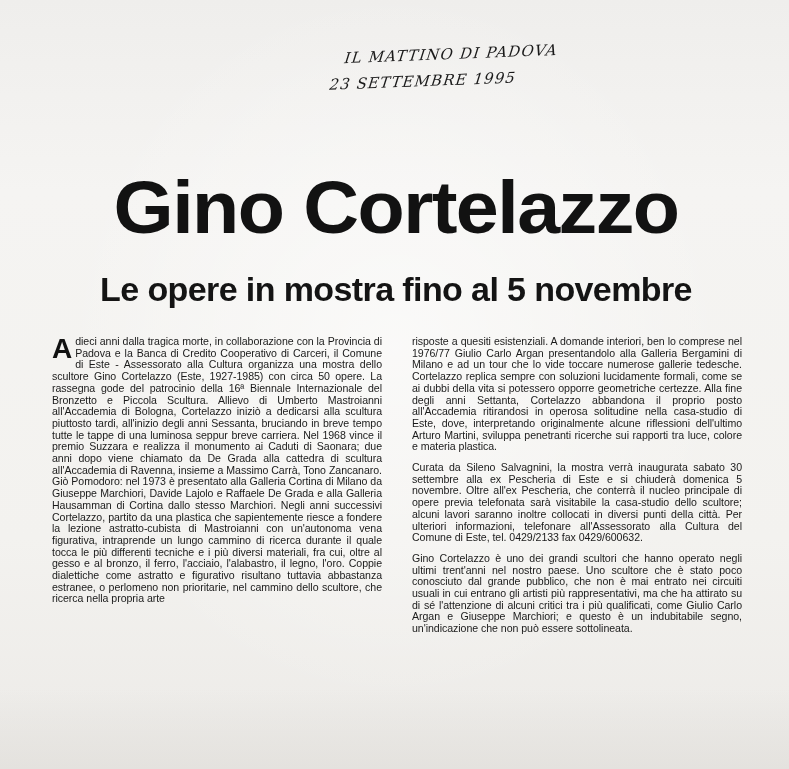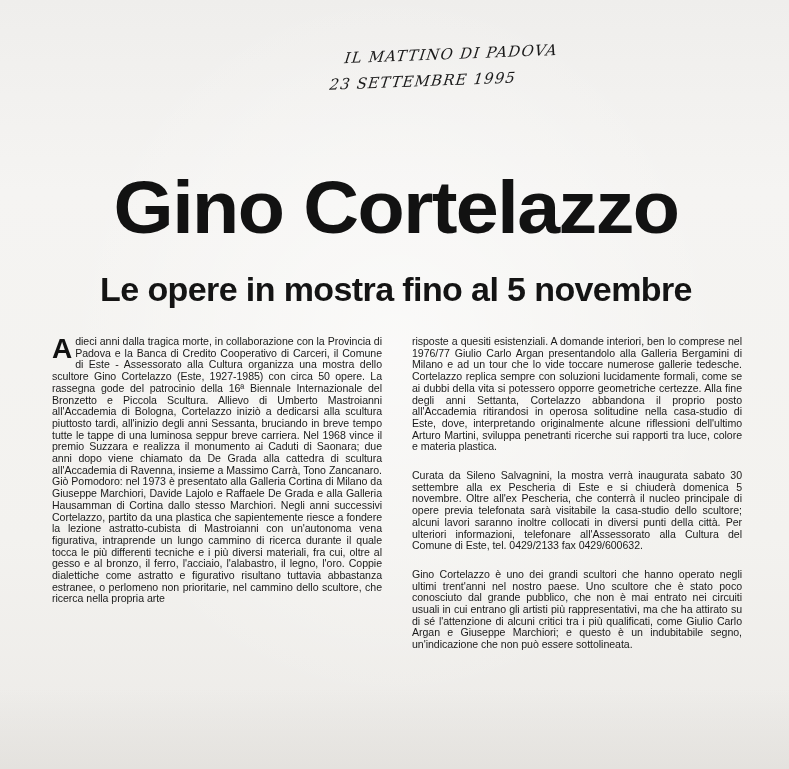--- a/index.html
+++ b/index.html
@@ -106,21 +106,21 @@
     font-size: 10.6px;
     line-height: 11.7px;
     color: #1a1a1a;
     text-align: justify;
     letter-spacing: -0.05px;
   }
   .col p {
     margin: 0;
   }
   .col p + p {
-    margin-top: 17px;
+    margin-top: 9px;
   }
   .dropcap {
     float: left;
     font-family: "Liberation Sans", sans-serif;
     font-weight: bold;
     font-size: 28px;
     line-height: 22px;
     padding: 2px 3px 0 0;
     color: #111;
   }

